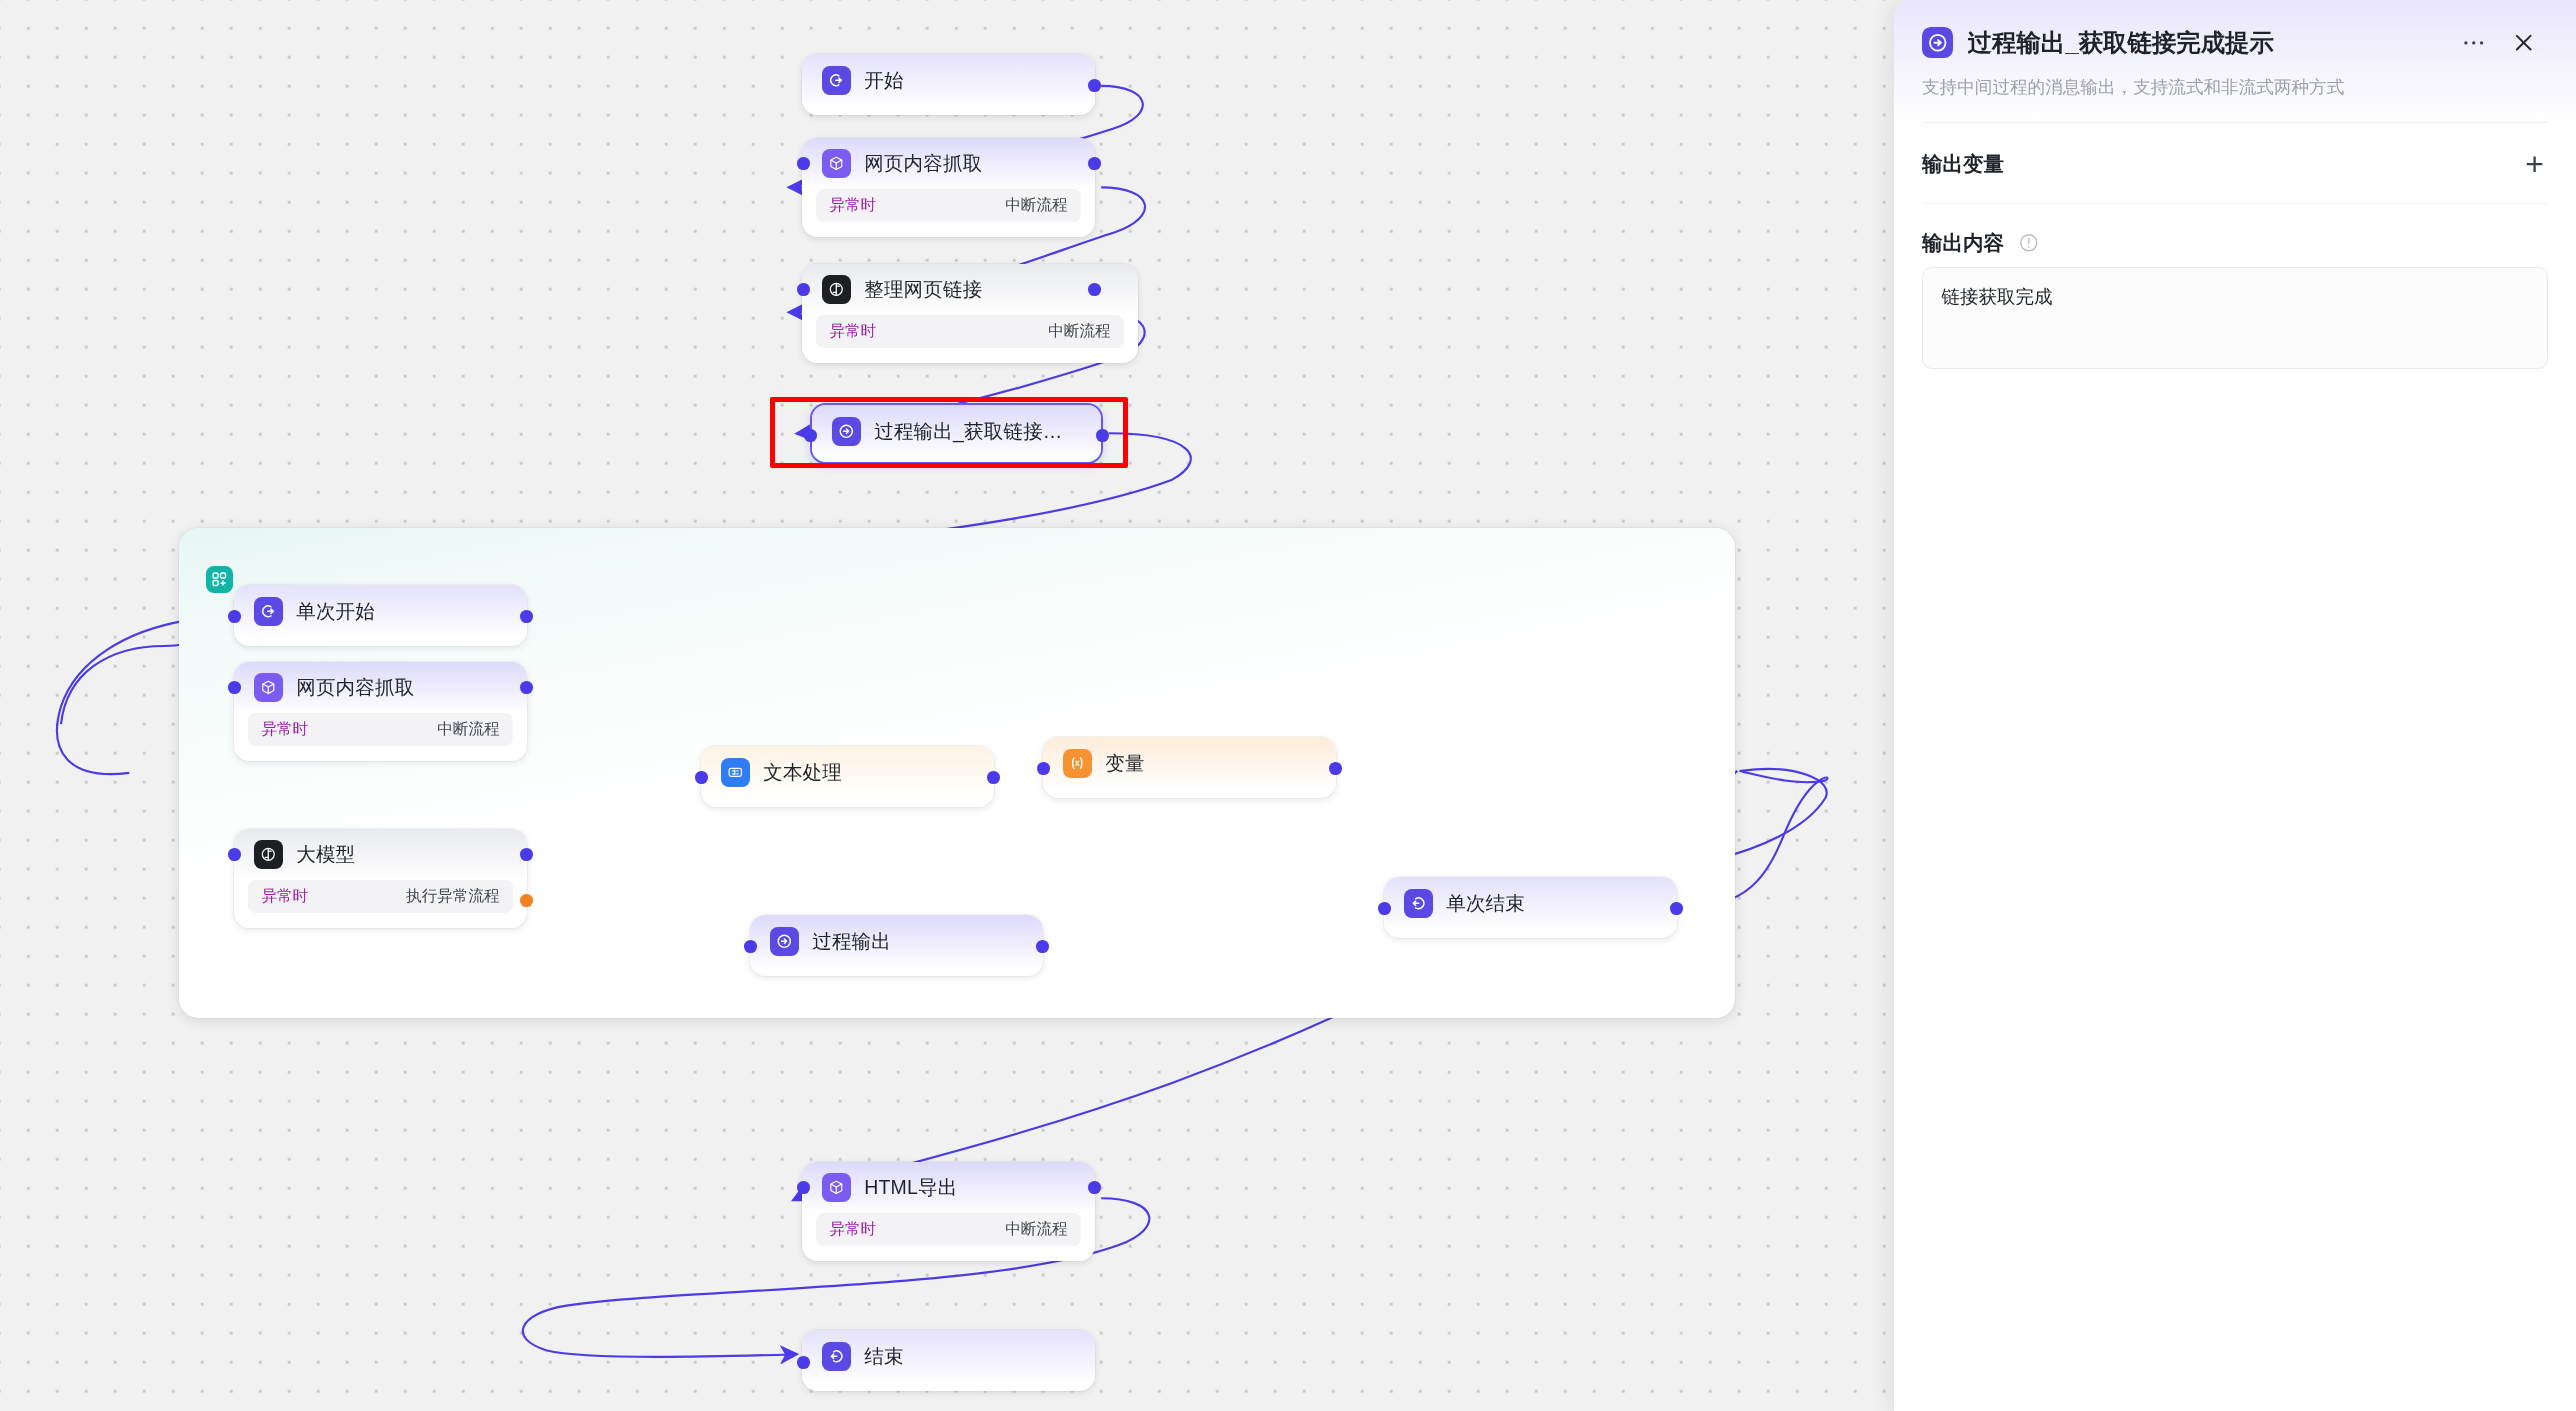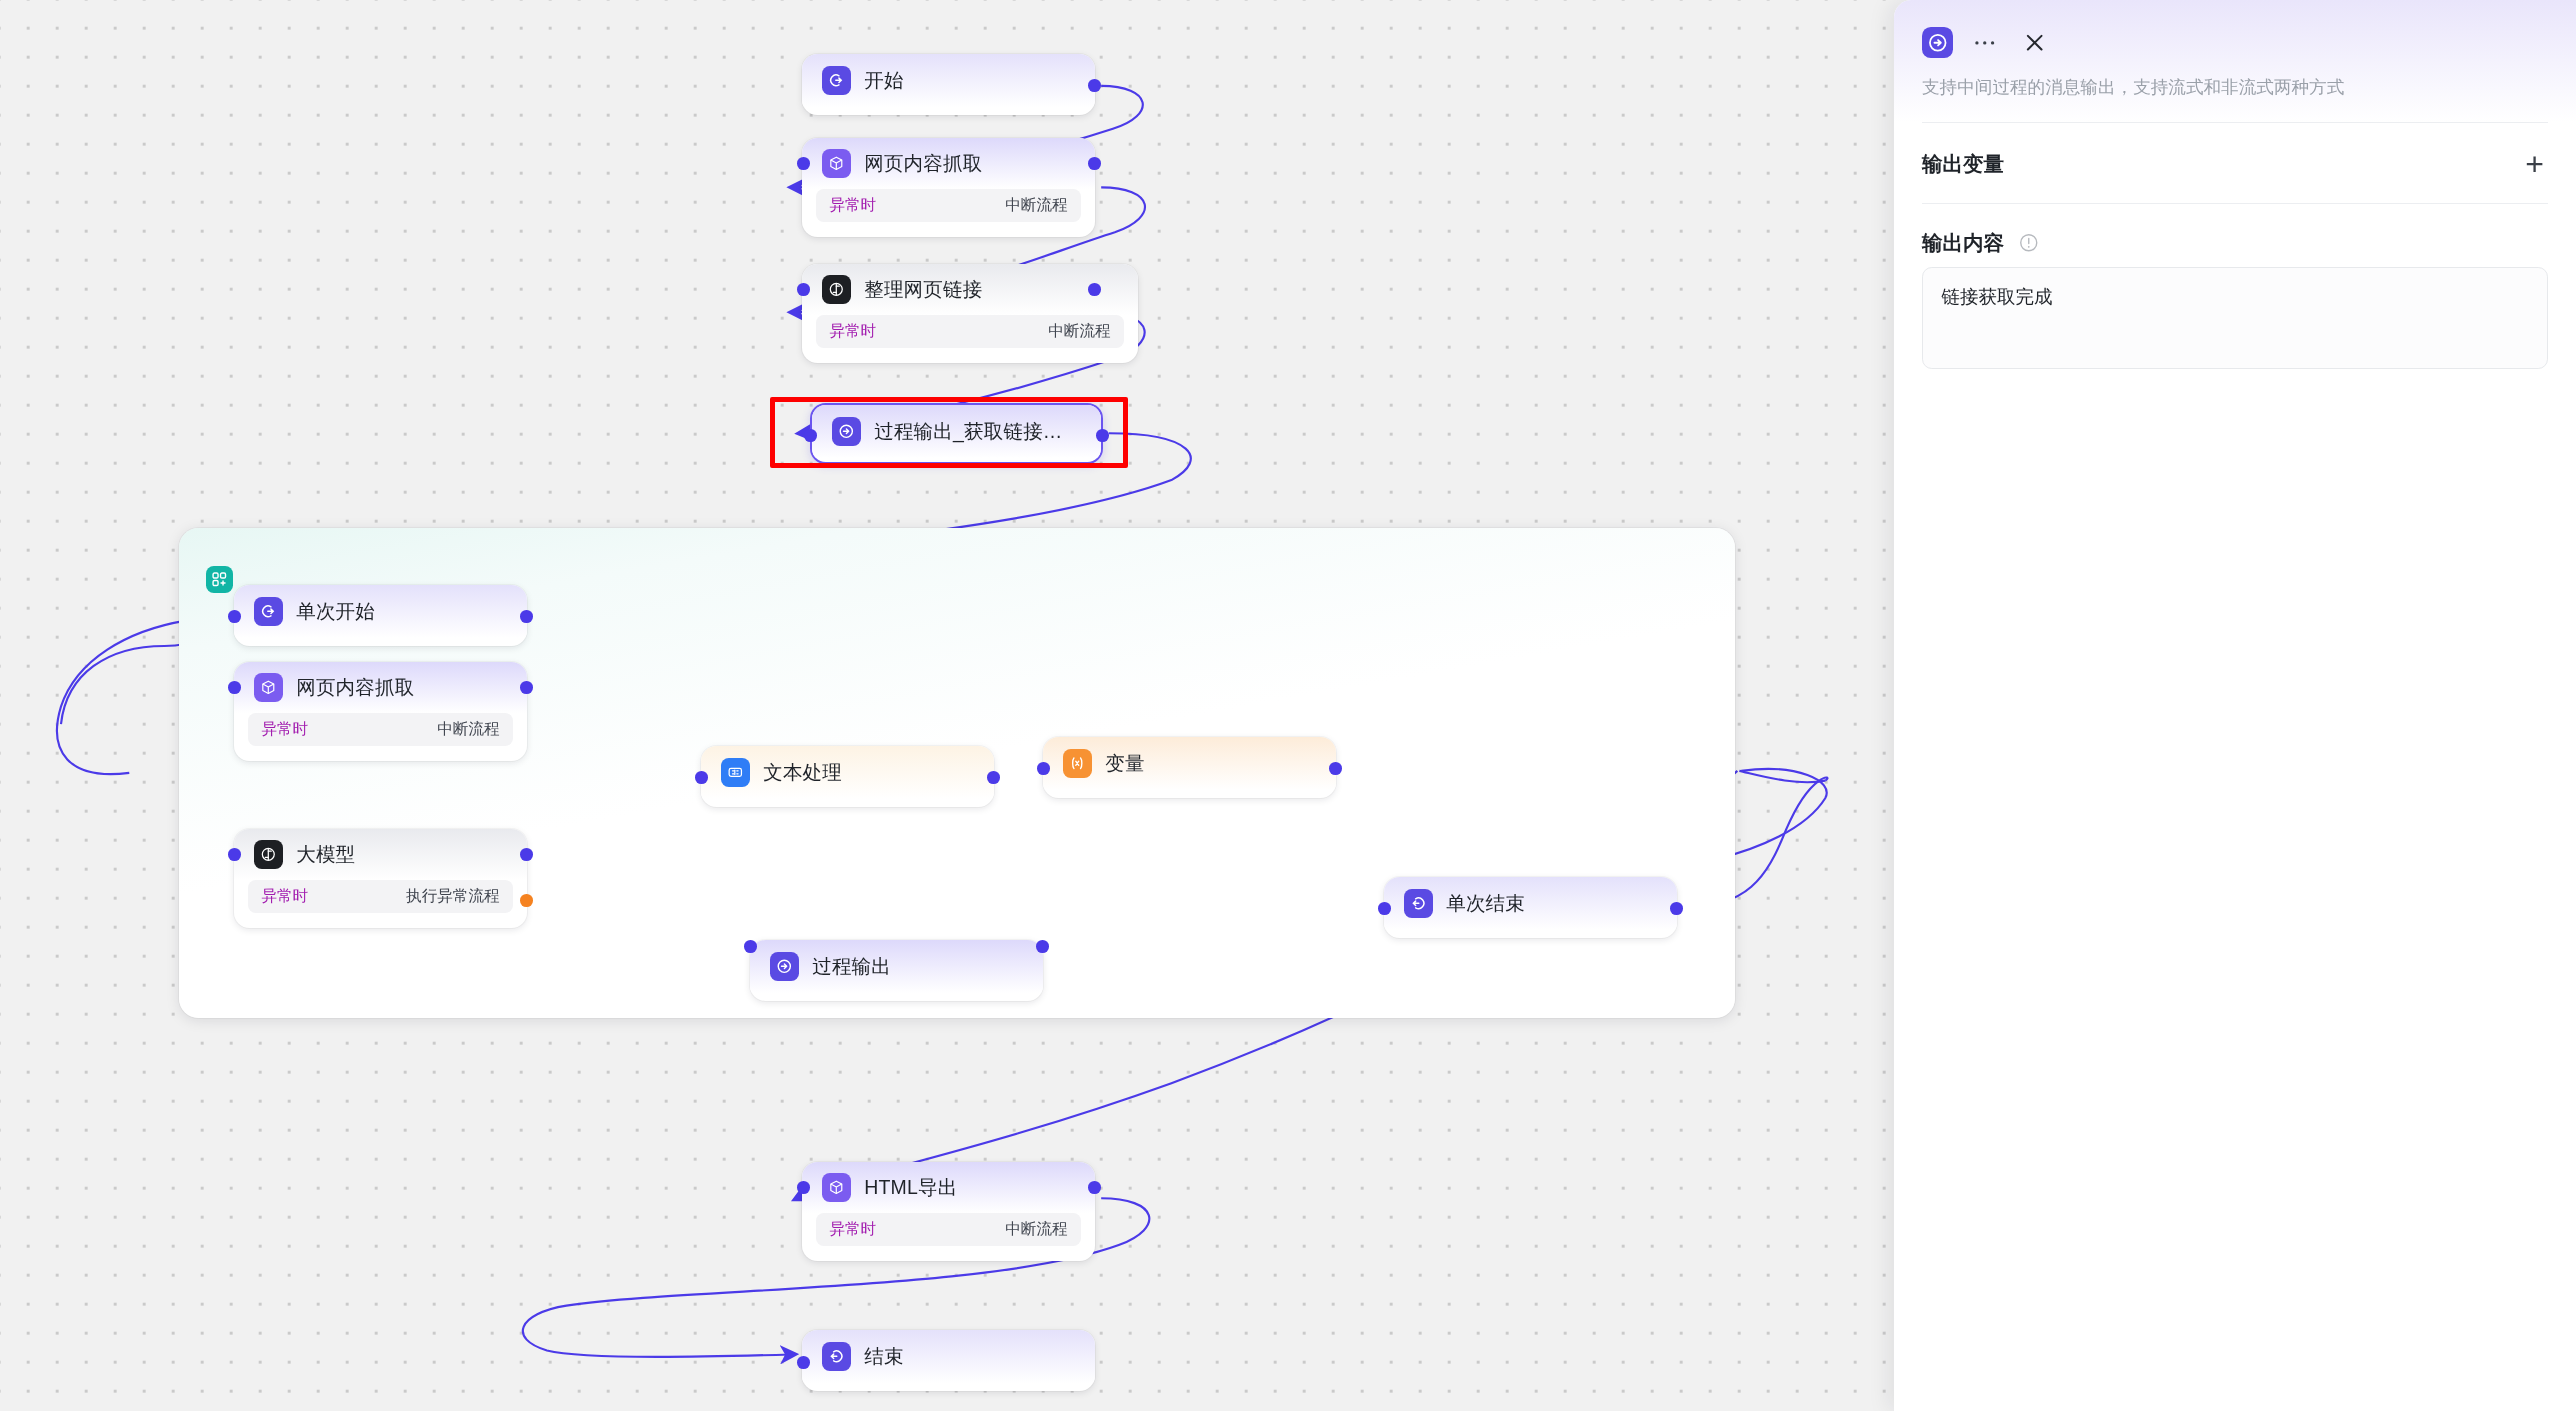--- a/index.html
+++ b/index.html
@@ -354,21 +354,21 @@
               <path d="M6.4 4.2 C4.6 6 4.6 14 6.4 15.8"></path>
               <path d="M13.6 4.2 C15.4 6 15.4 14 13.6 15.8"></path>
               <path d="M8.4 7.8 L11.6 12.2 M11.6 7.8 L8.4 12.2"></path>
             </svg>
           </span>
           <span class="node-title">变量</span>
         </div>
       </div>
       <div class="port" style="left: 1037px; top: 762px;"></div>
       <div class="port" style="left: 1329px; top: 762px;"></div>
-      <div class="node hd-violet" style="left: 750px; top: 940px; width: 293px; height: 61px;">
+      <div class="node hd-violet" style="left: 750px; top: 915px; width: 293px; height: 61px;">
         <div class="node-head">
           <span class="node-icon ic-indigo">
             <svg width="16.6" height="16.6" viewBox="0 0 20 20" fill="none">
               <circle cx="10" cy="10" r="7.3" stroke="#fff" stroke-width="1.7"></circle>
               <path d="M6.6 10 h6.1 M10.1 7.3 L12.9 10 L10.1 12.7" stroke="#fff" stroke-width="1.7" stroke-linecap="round" stroke-linejoin="round"></path>
             </svg>
           </span>
           <span class="node-title">过程输出</span>
         </div>
       </div>
@@ -423,20 +423,21 @@
 
 <aside id="panel">
   <div id="panel-headwrap">
     <div id="panel-head">
       <span id="panel-icon">
         <svg width="19.5" height="19.5" viewBox="0 0 20 20" fill="none">
           <circle cx="10" cy="10" r="8" stroke="#fff" stroke-width="1.8"></circle>
           <path d="M6.6 10 h6.2 M10.3 7.2 L13.2 10 L10.3 12.8" stroke="#fff" stroke-width="1.8" stroke-linecap="round" stroke-linejoin="round" fill="none"></path>
         </svg>
       </span>
+      <span id="panel-title">过程输出_获取链接完成提示</span>
       <span class="hdr-btn">
         <svg width="21.5" height="5.9" viewBox="0 0 22 6" fill="#3a3f47">
           <circle cx="3" cy="3" r="1.7"></circle>
             <circle cx="11" cy="3" r="1.7"></circle>
             <circle cx="19" cy="3" r="1.7"></circle>
         </svg>
       </span>
       <span class="hdr-btn">
         <svg width="23.4" height="23.4" viewBox="0 0 24 24" fill="none" stroke="#25282e" stroke-width="2.1" stroke-linecap="round">
           <path d="M5 5 L19 19 M19 5 L5 19"></path>

